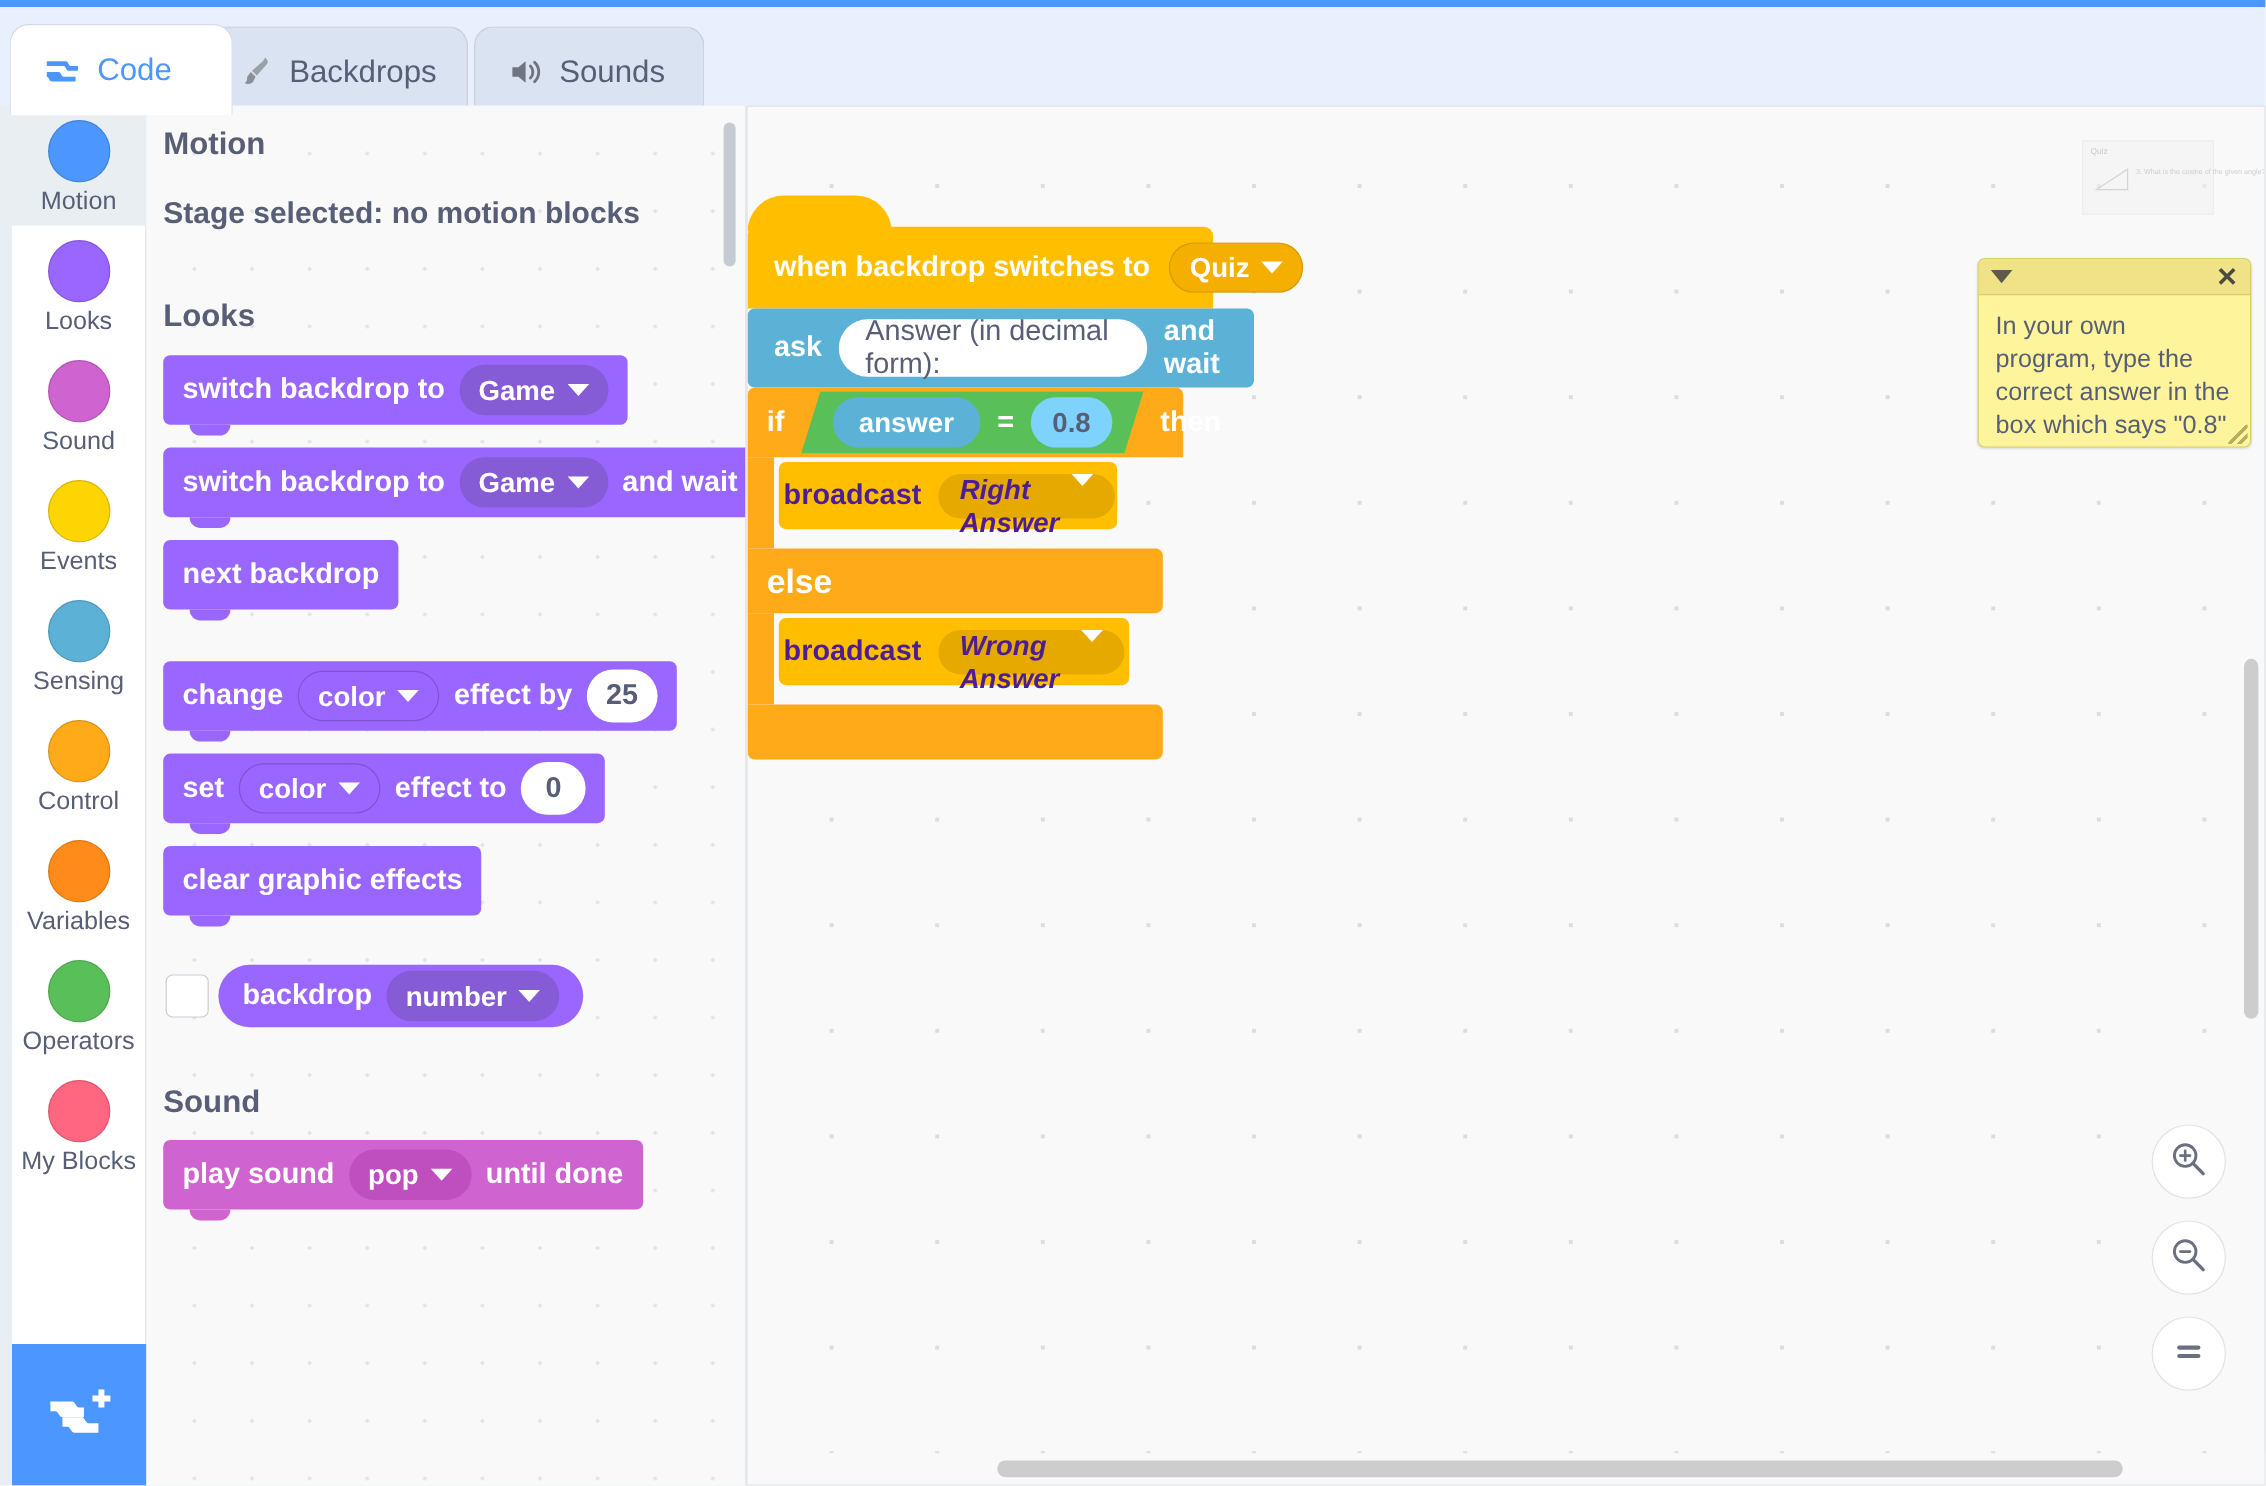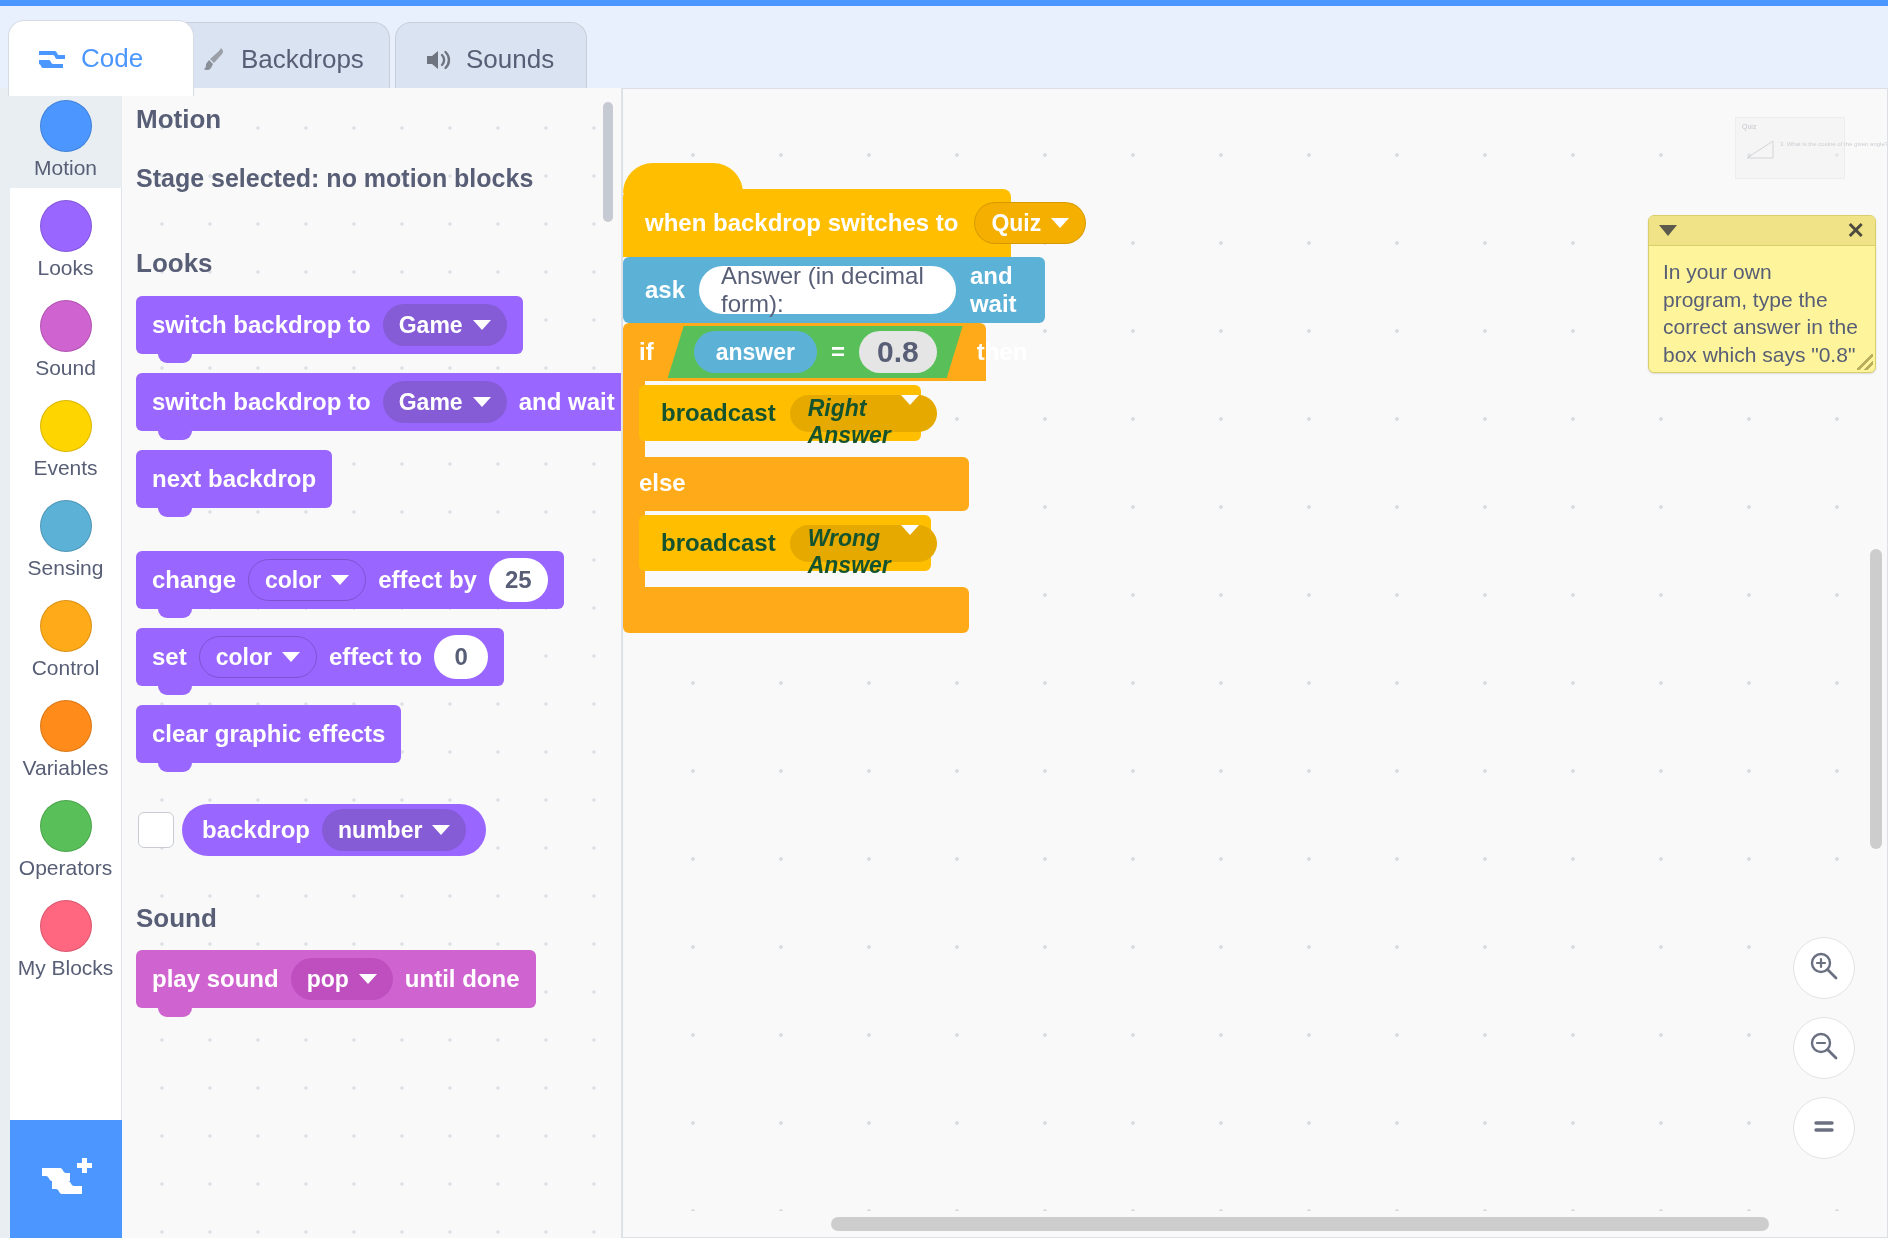--- a/index.html
+++ b/index.html
@@ -114,31 +114,31 @@
   .ifblk { position:absolute; left:0; top:134px; width:363px; height:58px; background:#FFAB19;
            border-radius:6px 6px 0 0; display:flex; align-items:center; gap:14px; padding-left:16px;
            font-size:24px;color:#fff;font-weight:bold; }
   .hexop { display:flex; align-items:center; gap:14px; background:#59C059; height:52px;
            padding:0 26px; font-size:24px; color:#fff;
            clip-path: polygon(16px 0, 100% 0, calc(100% - 16px) 100%, 0 100%); }
   .hexop-wrap { position:relative; display:flex; align-items:center; }
   .var-answer { background:#5CB1D6; border-radius:26px; height:42px; display:flex;
                 align-items:center; padding:0 22px; font-size:23px; }
   .op-eq { font-size:24px; }
-  .op-val { background:#e5e5e5; color:#575E75; border-radius:24px; height:42px; display:flex;
-            align-items:center; padding:0 18px; font-size:30px; font-weight:bold; }
+  .op-val { background:#7dd3fc; color:#575E75; border-radius:24px; height:42px; display:flex;
+            align-items:center; padding:0 18px; font-size:23px; font-weight:bold; }
 
   .cbody { position:absolute; left:0; width:22px; background:#FFAB19; }
   .cstrip { position:absolute; left:0; background:#FFAB19; border-radius:0 6px 6px 0; }
-  .bcast { position:absolute; left:16px; height:56px; background:#FFBF00; border-radius:6px;
-           display:flex; align-items:center; gap:14px; padding:0 22px;
-           font-size:24px; color:#14532d; font-weight:bold; }
+  .bcast { position:absolute; left:26px; height:56px; background:#FFBF00; border-radius:6px;
+           display:flex; align-items:center; gap:14px; padding:0 4px;
+           font-size:24px; color:#4c1d95; font-weight:bold; }
   .dd-bcast { background:#E5A900; border-radius:26px; height:37px; display:flex;
               align-items:flex-start; gap:10px; padding:0 18px; font-size:23px;font-style:italic; }
-  .elselbl { position:absolute; left:16px; font-size:24px; color:#fff; font-weight:bold; }
+  .elselbl { position:absolute; left:16px; font-size:28px; color:#fff; font-weight:bold; }
 
   
   .comment { position:absolute; left:1025px; top:126px; width:228px; height:158px;
              background:#FEF49C; border:1px solid #D9CF6A; border-radius:6px; overflow:hidden;
              box-shadow:0 1px 2px rgba(0,0,0,.12); }
   .cmt-bar { height:30px; background:#EFE287; border-bottom:1px solid #D9CF6A;
              display:flex; align-items:center; justify-content:space-between; padding:0 10px; }
   .cmt-caret { width:0;height:0;border-left:9px solid transparent;border-right:9px solid transparent;
                border-top:11px solid #5B5A4B; cursor:pointer;}
   .cmt-x { font-size:22px; color:#4C4B3F; line-height:1; cursor:pointer; font-weight:bold; }

